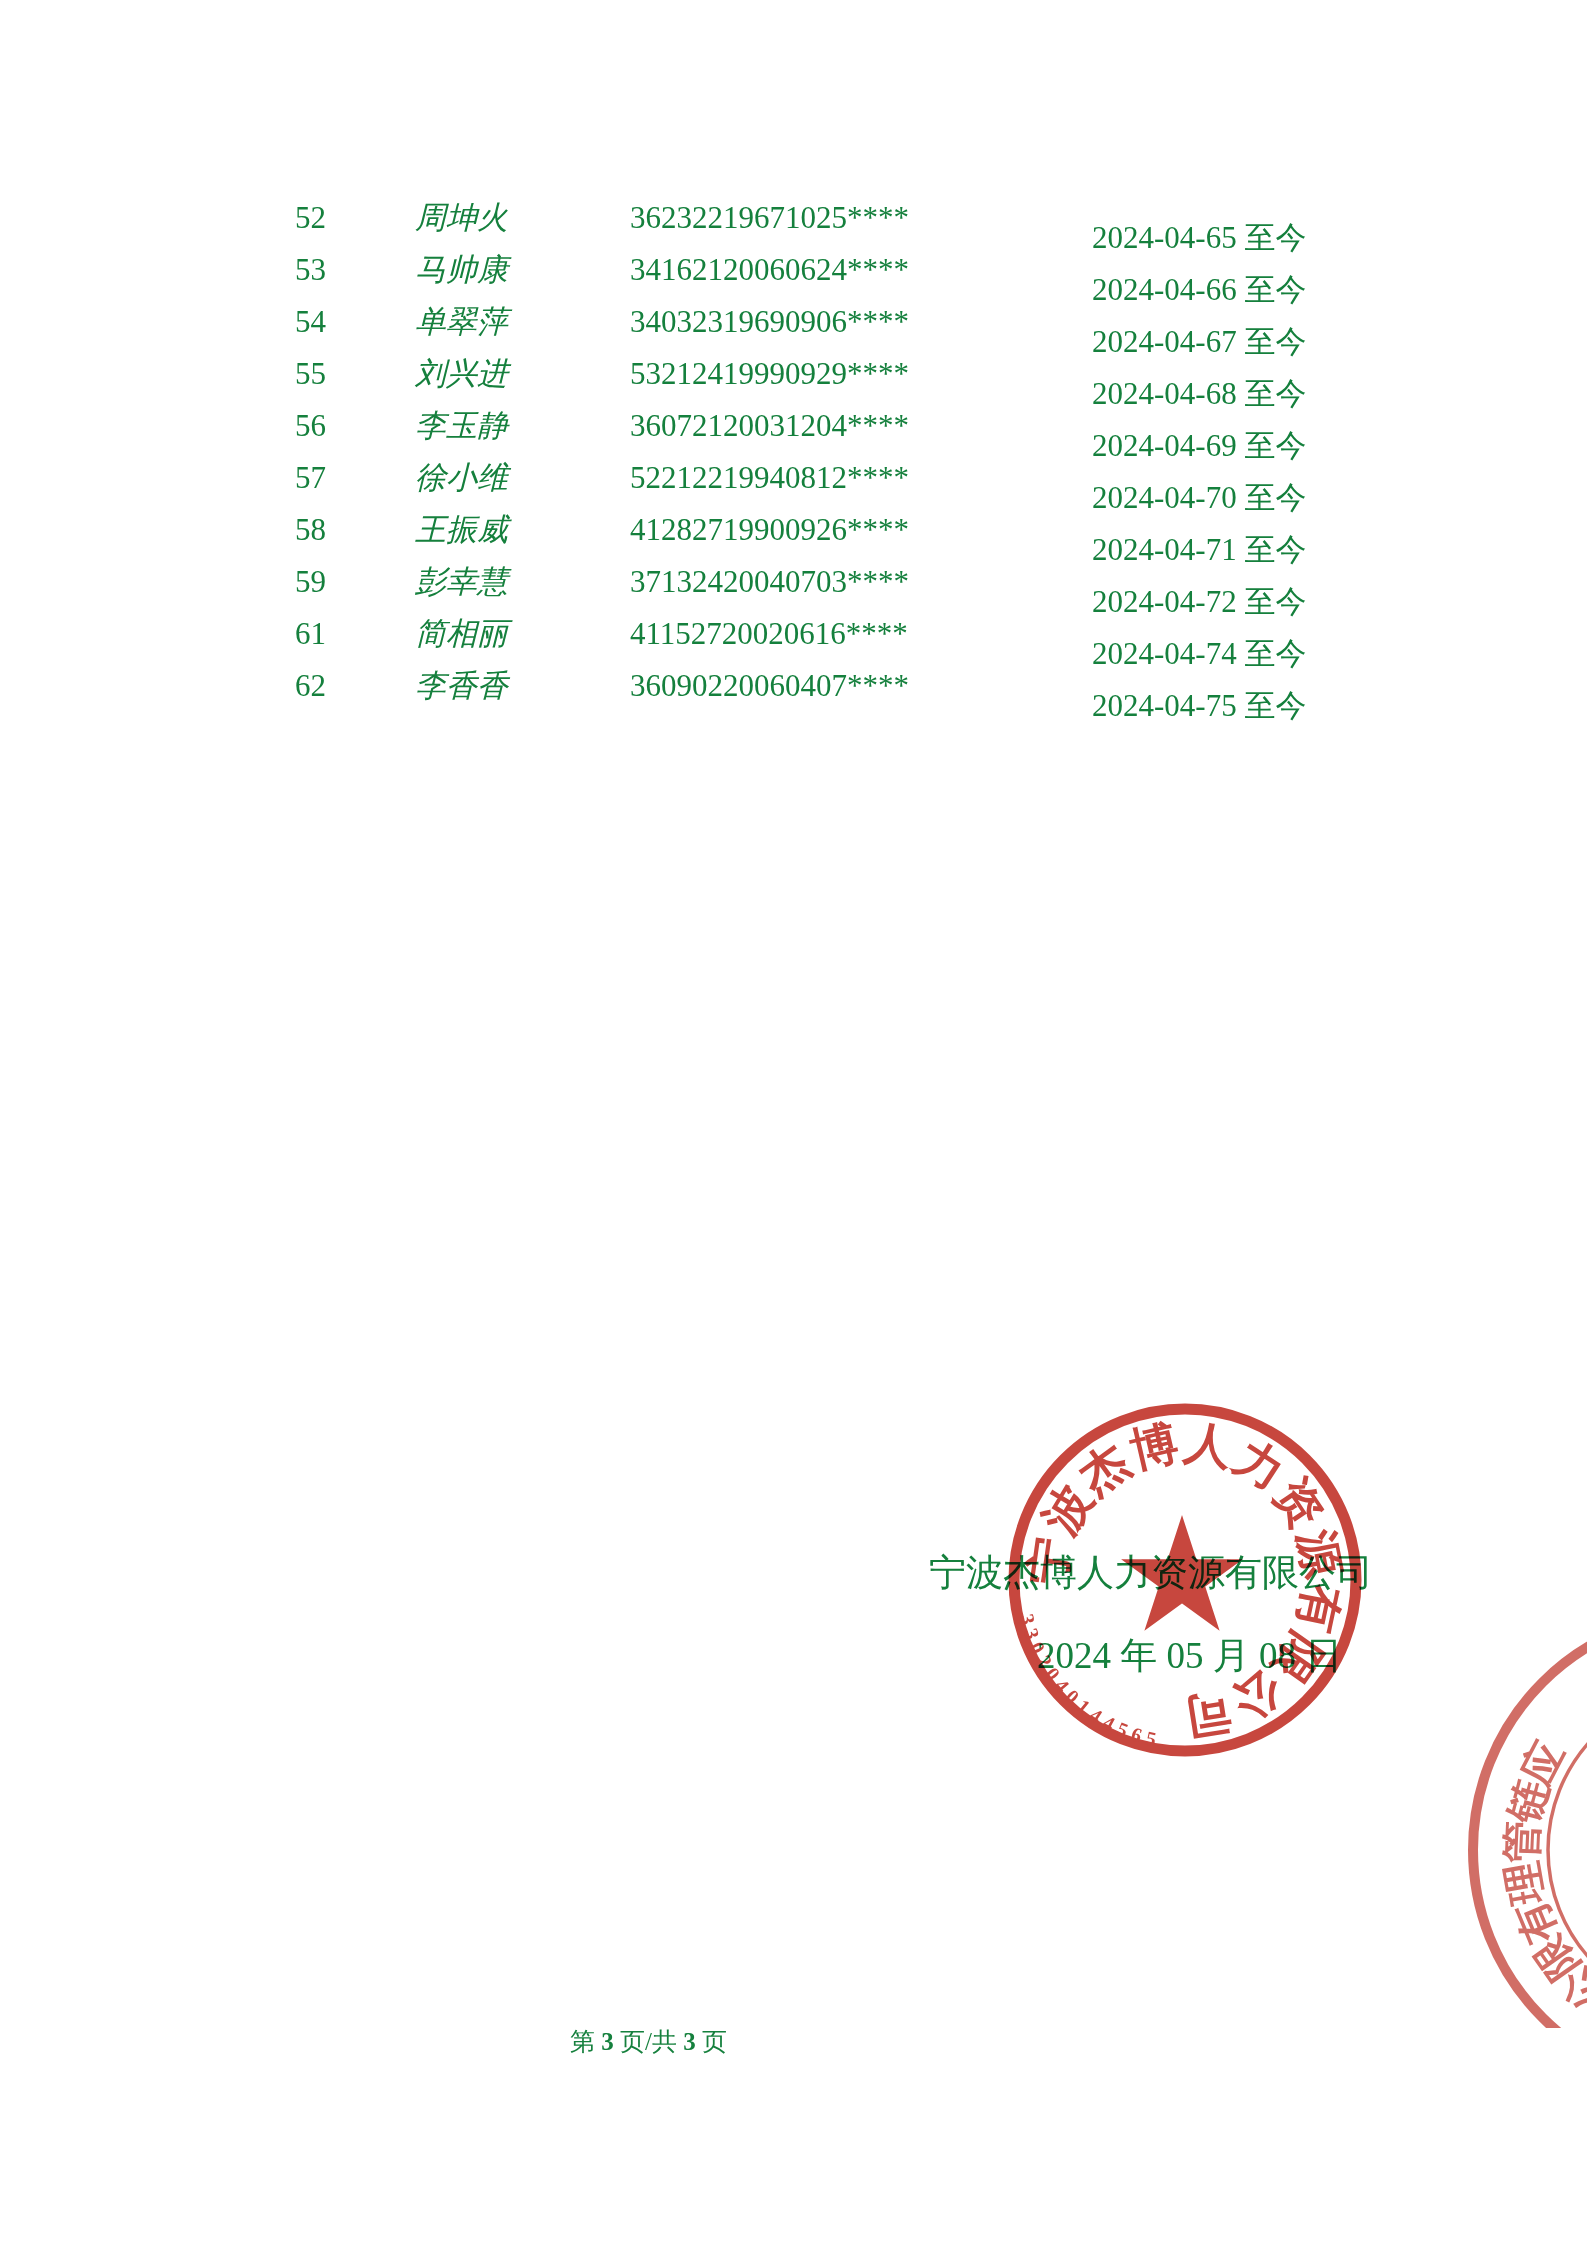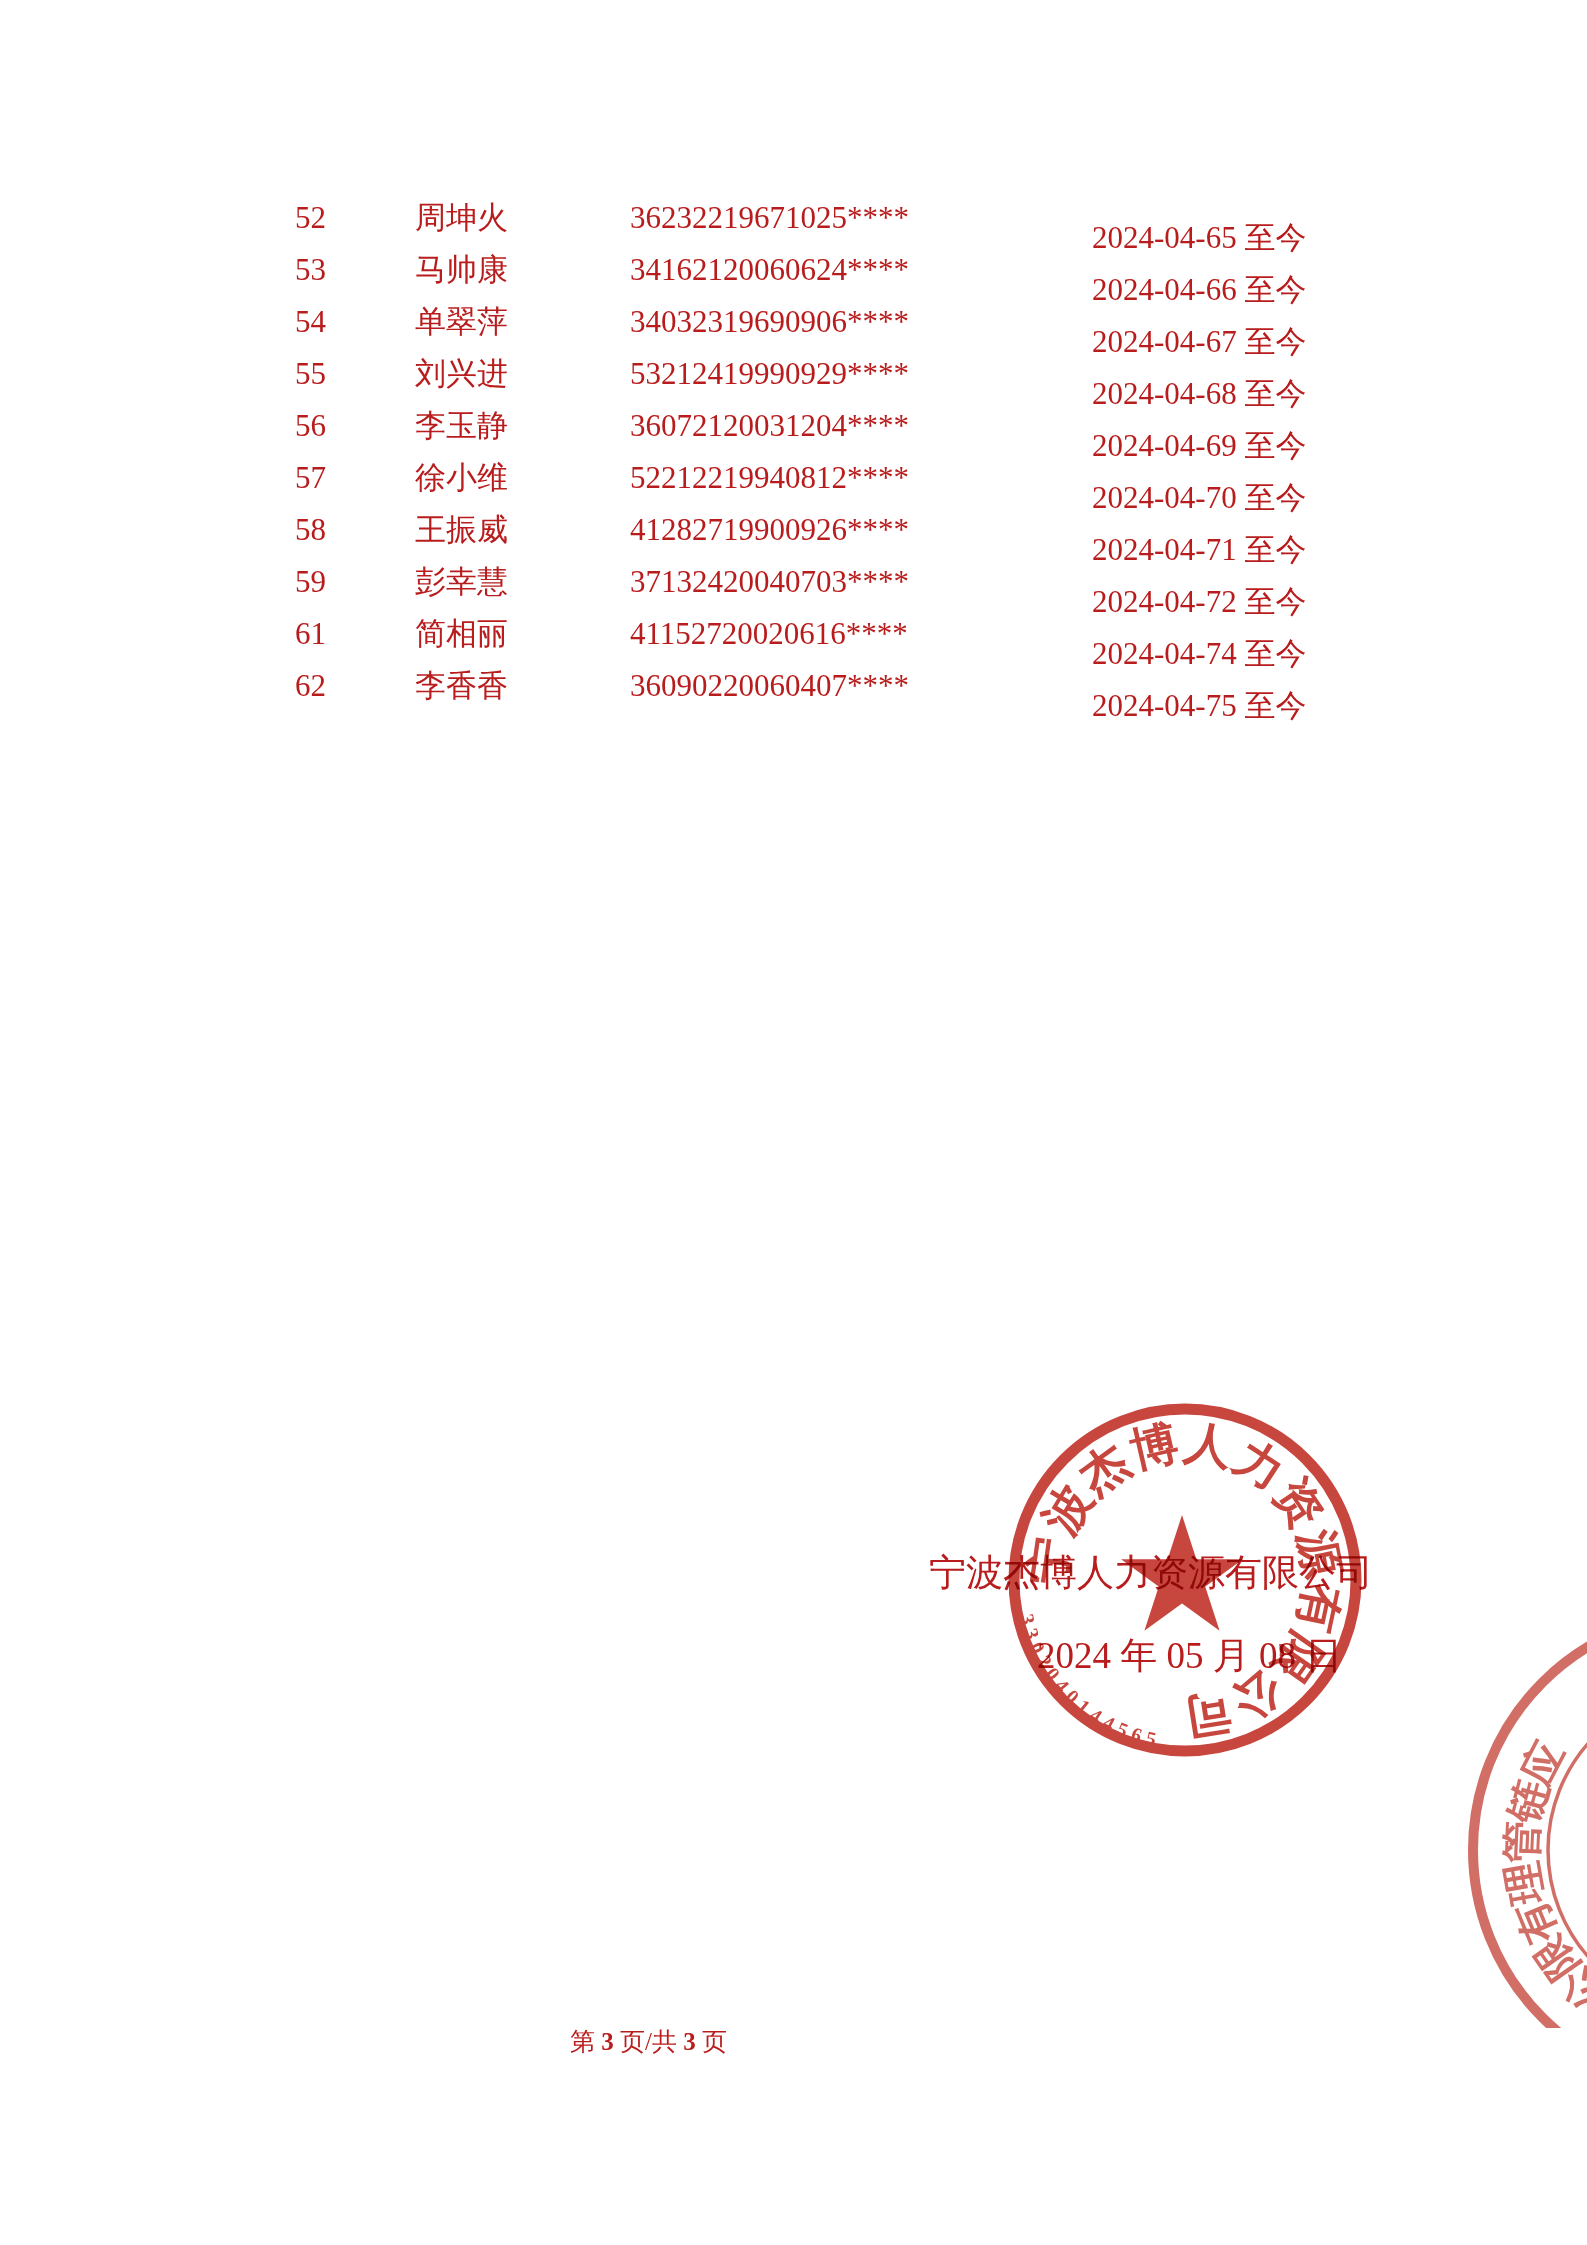--- a/index.html
+++ b/index.html
@@ -3,28 +3,28 @@
 <meta charset="utf-8">
 <style>
   html,body{margin:0;padding:0;background:#888;}
   .page{
     position:relative;
     width:1587px;height:2245px;
     margin:0 auto;
     background:#ffffff;
     overflow:hidden;
     font-family:"Liberation Serif","DejaVu Serif",serif;
-    color:#b91c1c;
+    color:#15803d;
   }
   
   .roster{position:absolute;left:0;top:192px;width:1587px;}
   .row{position:relative;height:52px;}
   .row span{position:absolute;top:0;height:52px;line-height:52px;font-size:31px;white-space:pre;}
   .col-idx {left:295px;}
-  .col-name{left:415px;}
+  .col-name{left:415px;font-style:italic;}
   .col-id  {left:630px;}
   .col-date{left:1092px;margin-top:20px;}
   
   .sig-company{
     position:absolute;left:929px;top:1551px;
     font-size:37px;line-height:44px;white-space:pre;z-index:1;
   }
   .sig-date{
     position:absolute;left:1037px;top:1634px;
     font-size:37px;line-height:44px;white-space:pre;z-index:1;text-align:center;

